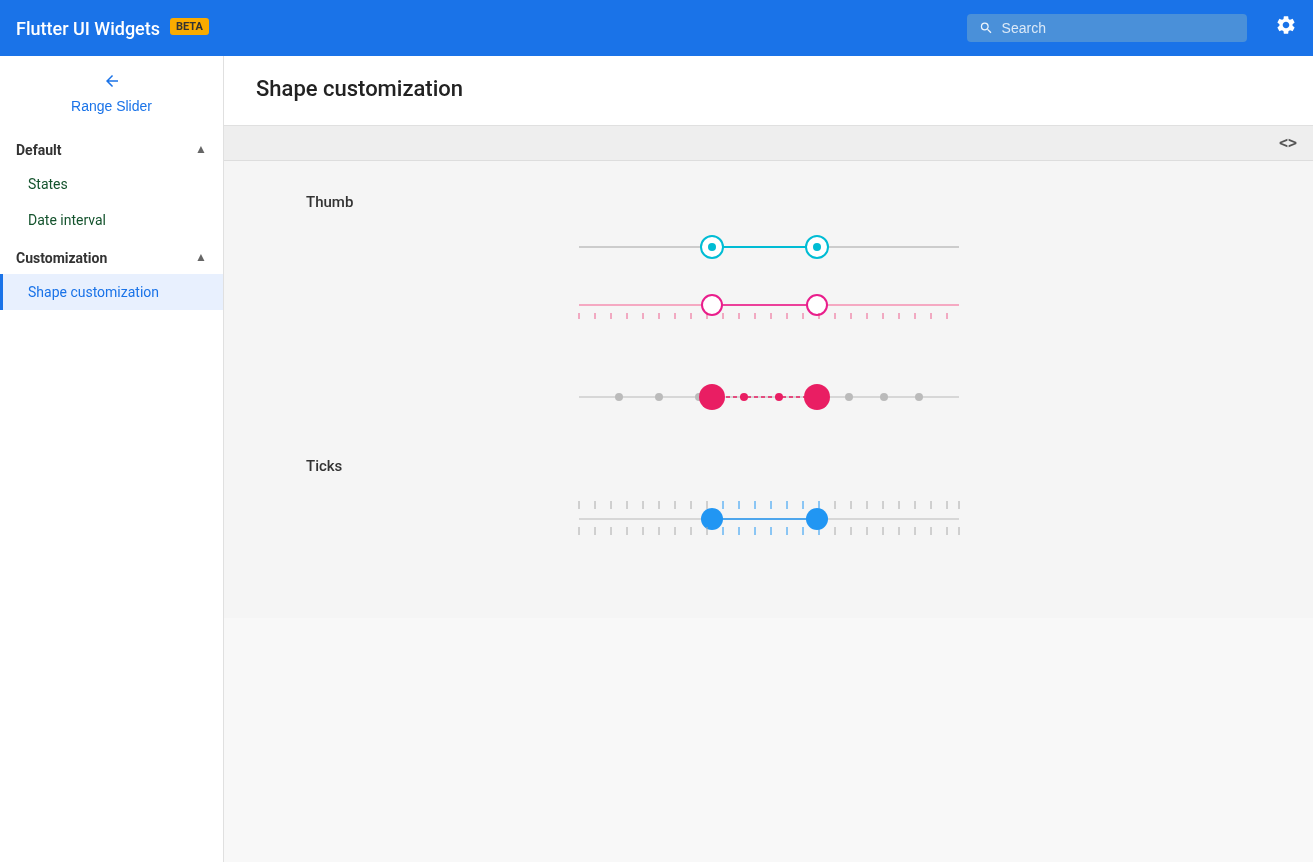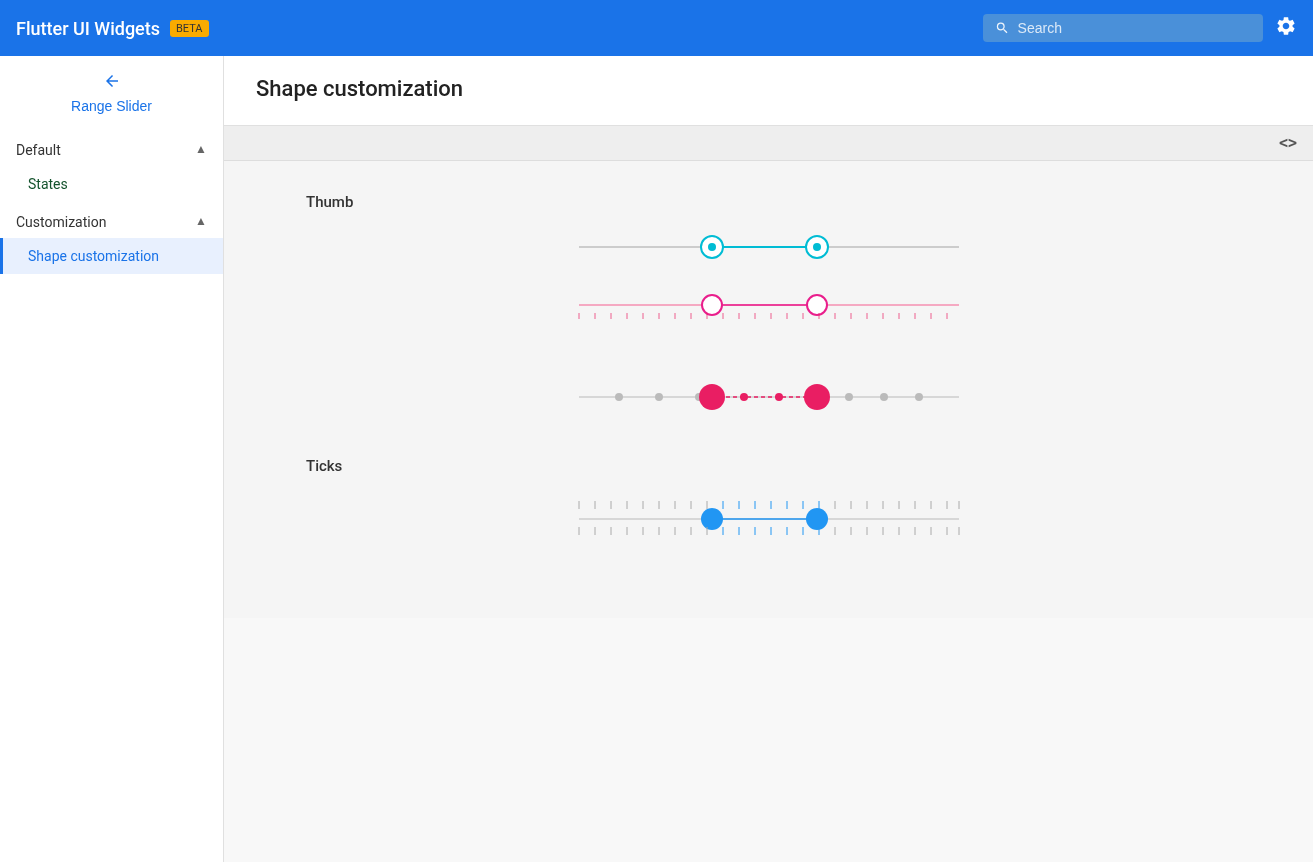--- a/index.html
+++ b/index.html
@@ -9,40 +9,40 @@
     .header {
       background: #1a73e8;
       height: 56px;
       display: flex;
       align-items: center;
       padding: 0 16px;
       justify-content: space-between;
     }
     .header-left {
       display: flex;
-      align-items: center;
+      align-items: flex-start;
       gap: 10px;
     }
     .header-title {
       color: white;
       font-size: 18px;
       font-weight: 500;
     }
     .beta-badge {
       background: #f9ab00;
       color: #333;
       font-size: 11px;
-      font-weight: 400;
+      font-weight: 700;
       padding: 2px 6px;
       border-radius: 3px;
     }
     .header-right {
       display: flex;
-      align-items: flex-end;
-      gap: 12px;
+      align-items: flex-start;
+      gap: 28px;
     }
     .search-bar {
       display: flex;
       align-items: center;
       background: #4a90d9;
       border-radius: 4px;
       padding: 6px 12px;
       gap: 8px;
       width: 280px;
     }
@@ -89,21 +89,21 @@
       background: none;
       width: 100%;
       text-align: left;
       flex-direction: column;
     }
     .section-header {
       display: flex;
       align-items: flex-start;
       justify-content: space-between;
       padding: 12px 16px 8px 16px;
-      font-weight: 400;
+      font-weight: 700;
       font-size: 14px;
       color: #333;
     }
     .section-header .chevron {
       color: #666;
       font-size: 12px;
     }
     .nav-item {
       padding: 10px 16px 10px 28px;
       cursor: pointer;
@@ -223,20 +223,23 @@
       </svg>
       <span>Range Slider</span>
     </button>
 
     <div class="section-header">
       <span>Default</span>
       <span class="chevron">▲</span>
     </div>
     <div class="nav-item">
       <span>States</span>
+    </div>
+    <div class="nav-item">
+      <span>Date interval</span>
     </div>
 
     <div class="section-header">
       <span>Customization</span>
       <span class="chevron">▲</span>
     </div>
     <div class="nav-item active">
       <span>Shape customization</span>
     </div>
   </div>

